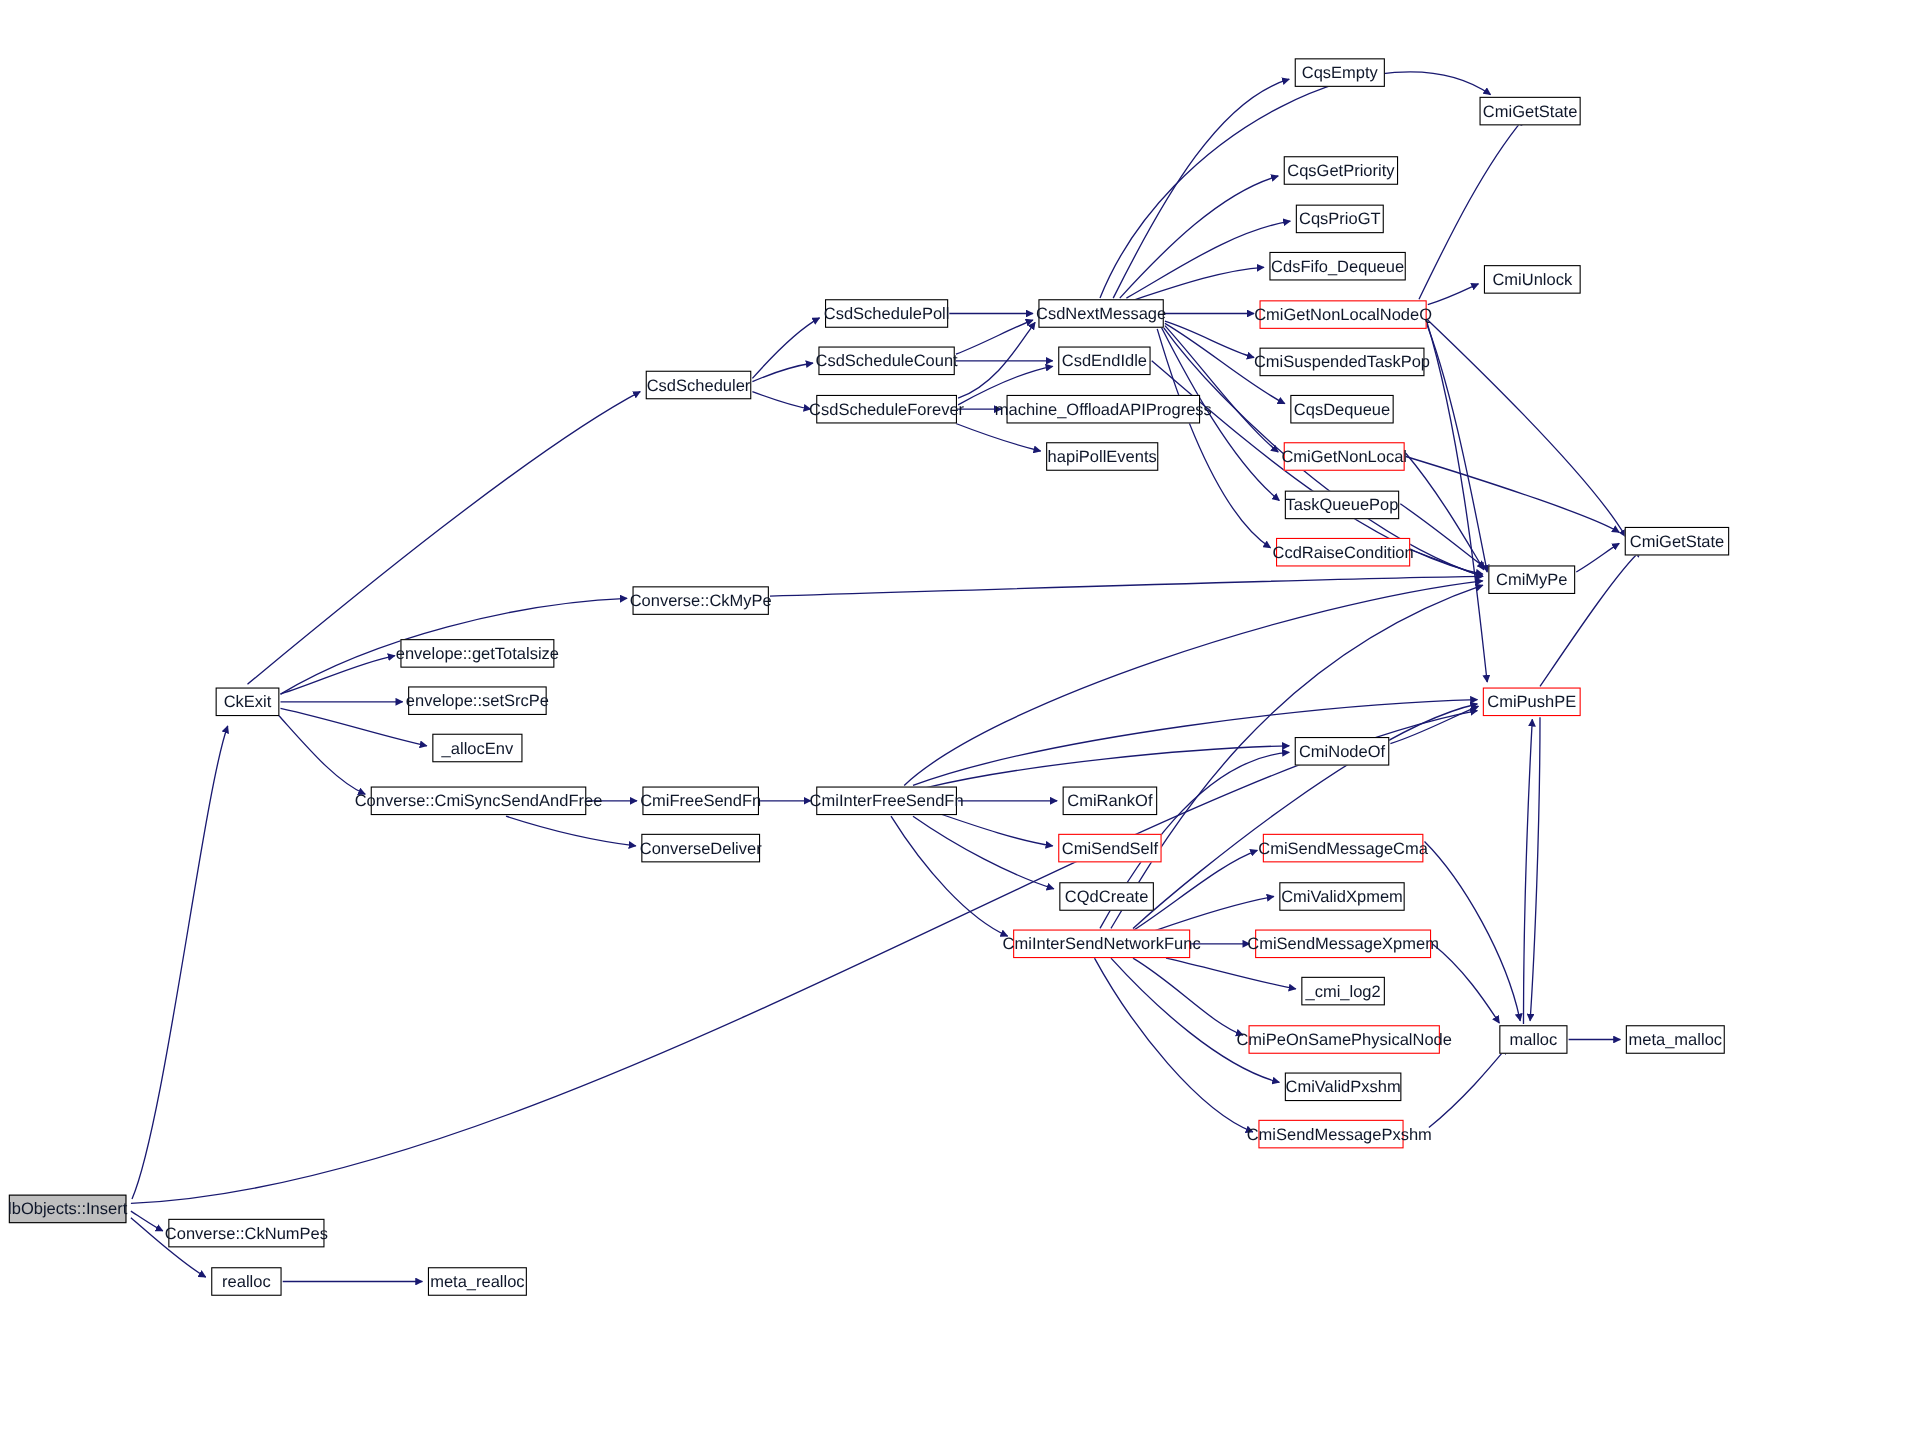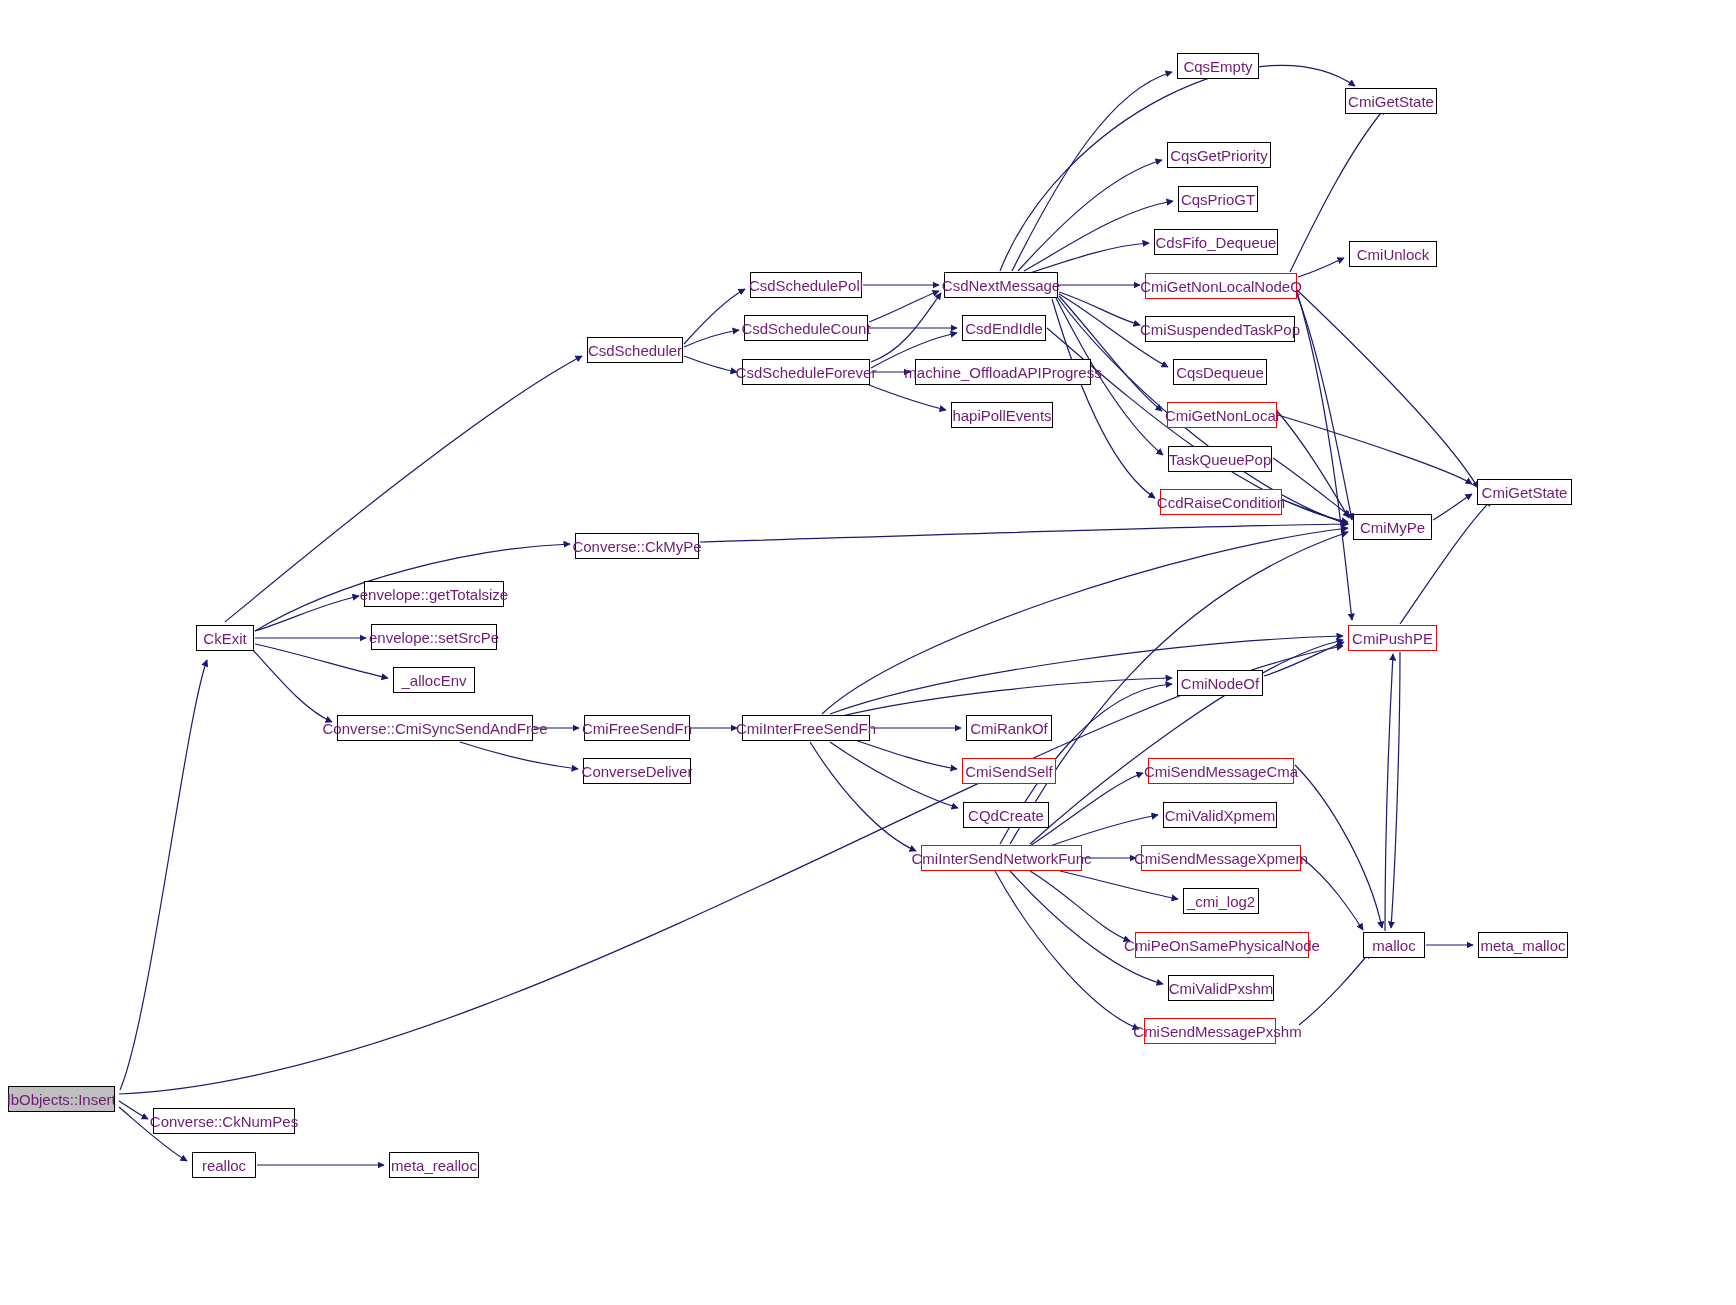--- a/index.html
+++ b/index.html
@@ -21,21 +21,21 @@
     top: 0;
     width: 1736px;
     height: 1305px;
     pointer-events: none;
   }
   .gnode {
     position: absolute;
     box-sizing: border-box;
     border: 1px solid #000000;
     background: #ffffff;
-    color: #701a75;
+    color: #0f172a;
     font-size: 15px;
     line-height: 1;
     display: flex;
     align-items: center;
     justify-content: center;
     white-space: nowrap;
     letter-spacing: 0px;
   }
   .gnode.red   { border-color: #ff0000; }
   .gnode.root  { background: #bfbfbf; border-color: #000000; }

